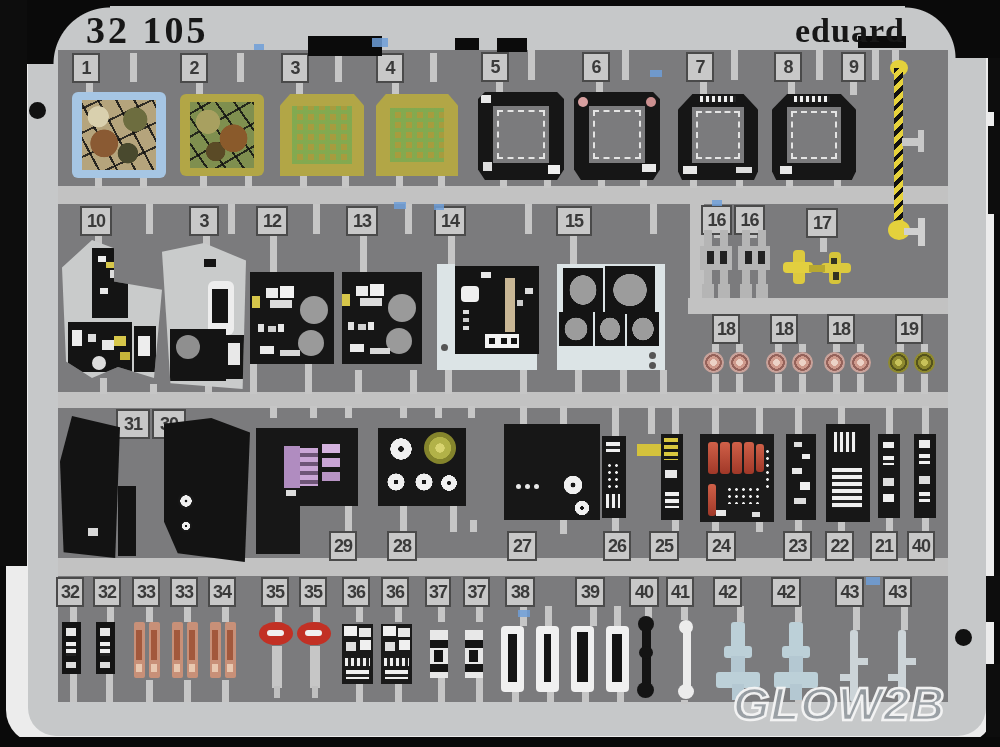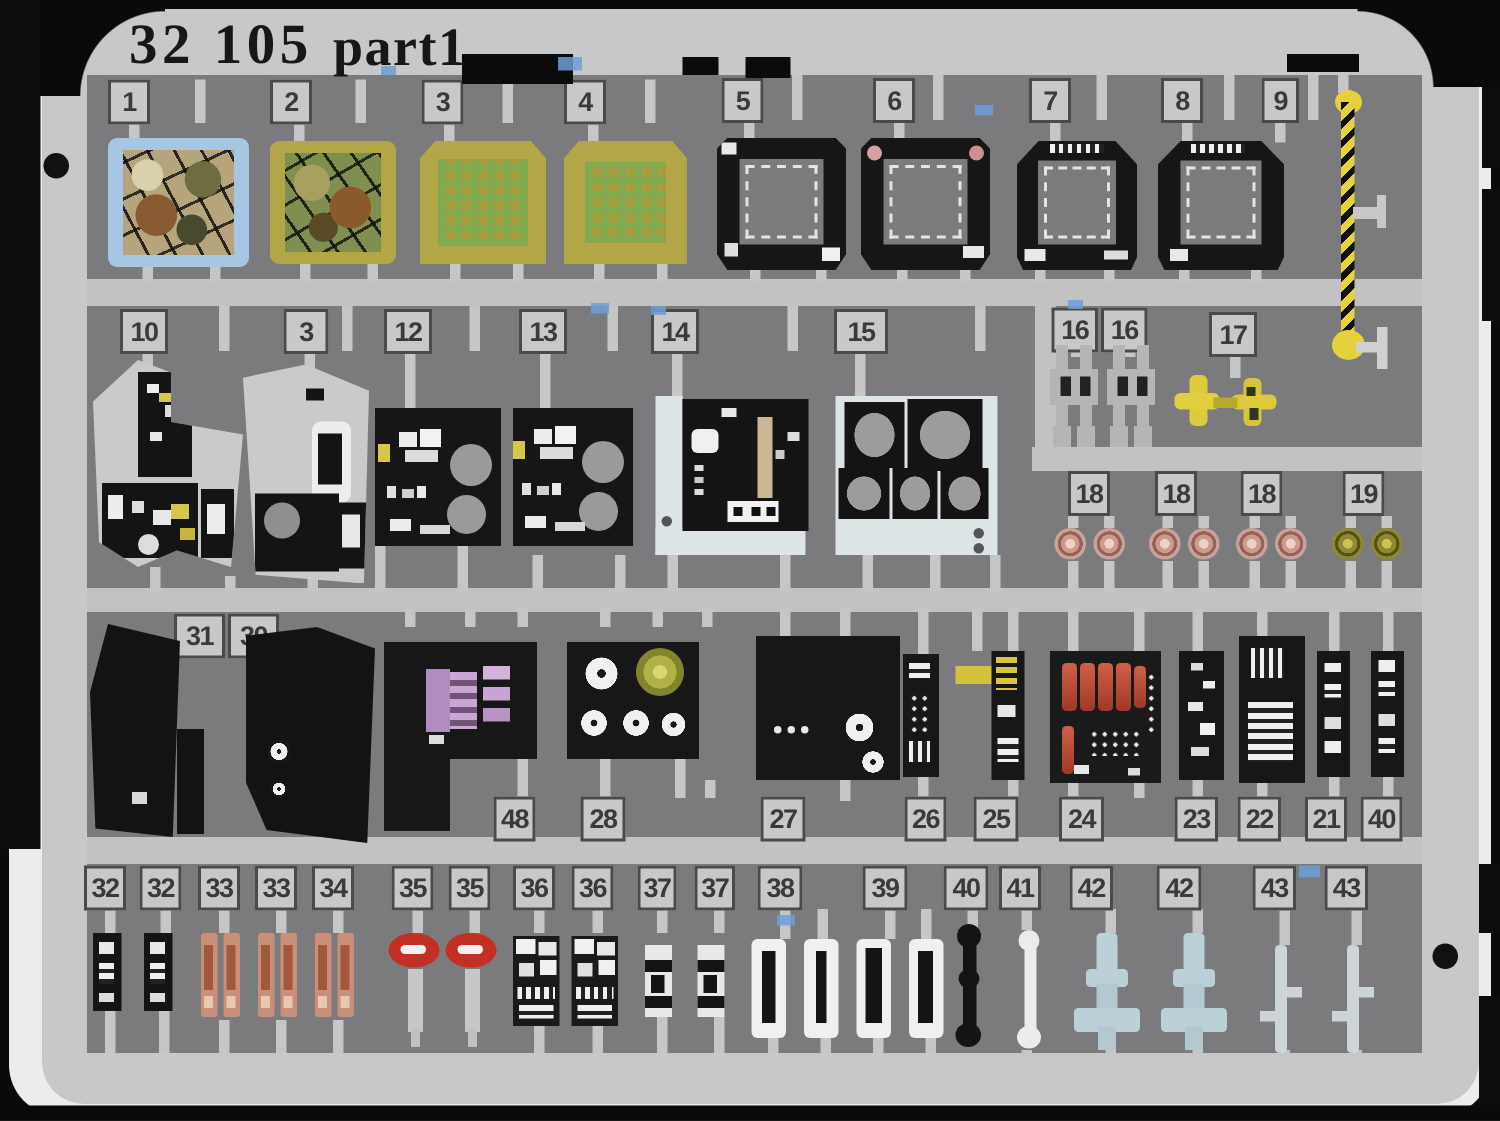--- a/index.html
+++ b/index.html
@@ -255,21 +255,21 @@
       <div class="tab" style="left: 556px; top: 206px; width: 36px;">15</div>
       <div class="tab" style="left: 701px; top: 205px; width: 31px;">16</div>
       <div class="tab" style="left: 734px; top: 205px; width: 31px;">16</div>
       <div class="tab" style="left: 806px; top: 208px; width: 32px;">17</div>
       <div class="tab" style="left: 712px; top: 314px; width: 28px;">18</div>
       <div class="tab" style="left: 770px; top: 314px; width: 28px;">18</div>
       <div class="tab" style="left: 827px; top: 314px; width: 28px;">18</div>
       <div class="tab" style="left: 895px; top: 314px; width: 28px;">19</div>
       <div class="tab" style="left: 116px; top: 409px; width: 34px;">31</div>
       <div class="tab" style="left: 152px; top: 409px; width: 34px;">30</div>
-      <div class="tab" style="left: 329px; top: 531px; width: 28px;">48</div>
+      <div class="tab" style="left: 329px; top: 531px; width: 28px;">29</div>
       <div class="tab" style="left: 387px; top: 531px; width: 30px;">28</div>
       <div class="tab" style="left: 507px; top: 531px; width: 30px;">27</div>
       <div class="tab" style="left: 603px; top: 531px; width: 28px;">26</div>
       <div class="tab" style="left: 649px; top: 531px; width: 30px;">25</div>
       <div class="tab" style="left: 706px; top: 531px; width: 30px;">24</div>
       <div class="tab" style="left: 783px; top: 531px; width: 29px;">23</div>
       <div class="tab" style="left: 825px; top: 531px; width: 29px;">22</div>
       <div class="tab" style="left: 870px; top: 531px; width: 28px;">21</div>
       <div class="tab" style="left: 907px; top: 531px; width: 28px;">40</div>
       <div class="tab" style="left: 56px; top: 577px; width: 28px;">32</div>
@@ -672,22 +672,23 @@
       <div class="speck" style="left: 434px; top: 204px; width: 10px; height: 6px;"></div>
       <div class="rbar" style="left: 988px; top: 52px; width: 12px; height: 60px;"></div>
       <div class="rbar" style="left: 988px; top: 126px; width: 12px; height: 88px;"></div>
       <div class="rbar" style="left: 986px; top: 576px; width: 14px; height: 46px;"></div>
       <div class="rbar" style="left: 986px; top: 664px; width: 14px; height: 76px;"></div>
       <div class="regdot" style="left: 29px; top: 102px;"></div>
       <div class="regdot" style="left: 955px; top: 629px;"></div>
     </div>
 
   <div class="hdr hdr-cat">32 105</div>
-  <div class="hdr hdr-part">part1</div>
+  <div class="hdr hdr-brand">eduard</div>
 
 
   <div class="top-band"></div>
   <div class="corner-tl"></div>
   <div class="corner-tr"></div>
   <div class="left-band"></div>
   <div class="bottom-band"></div>
 
+  <div class="wm wm2">GLOW2B</div>
 </div>
 
 </body></html>

